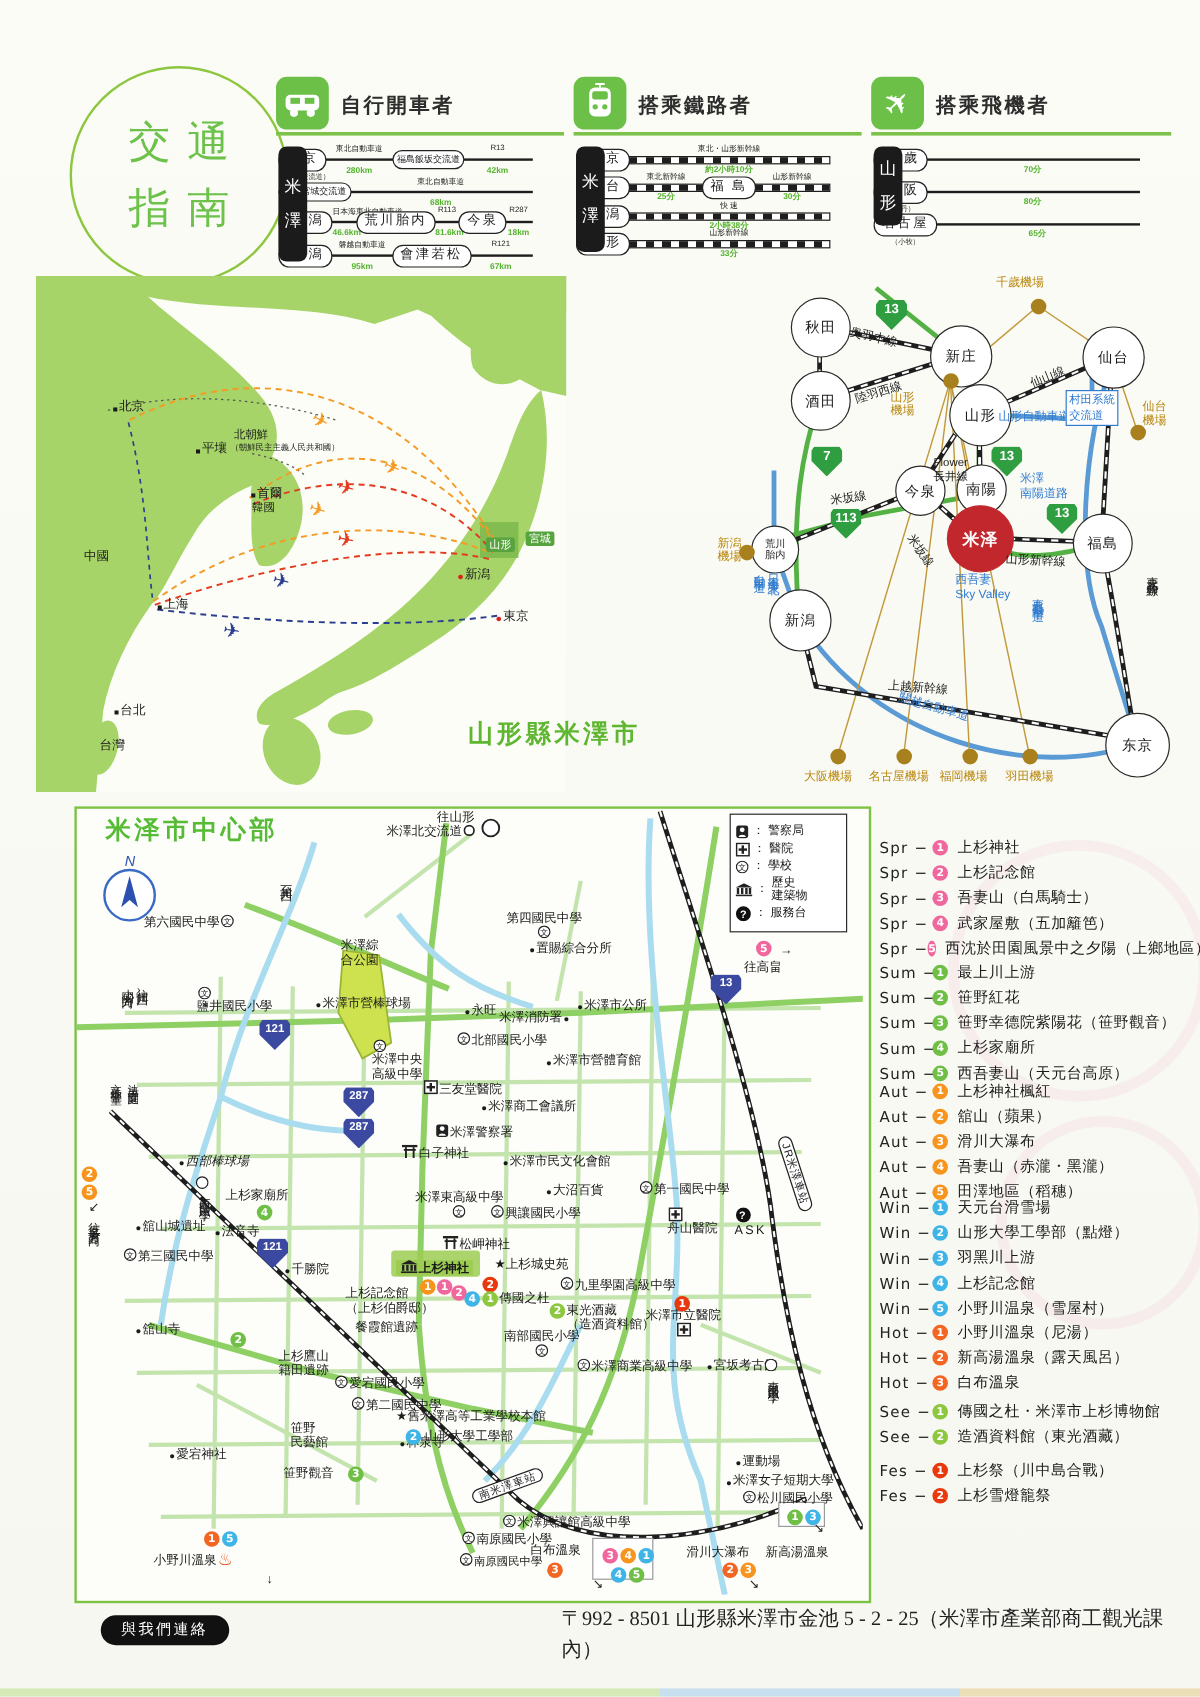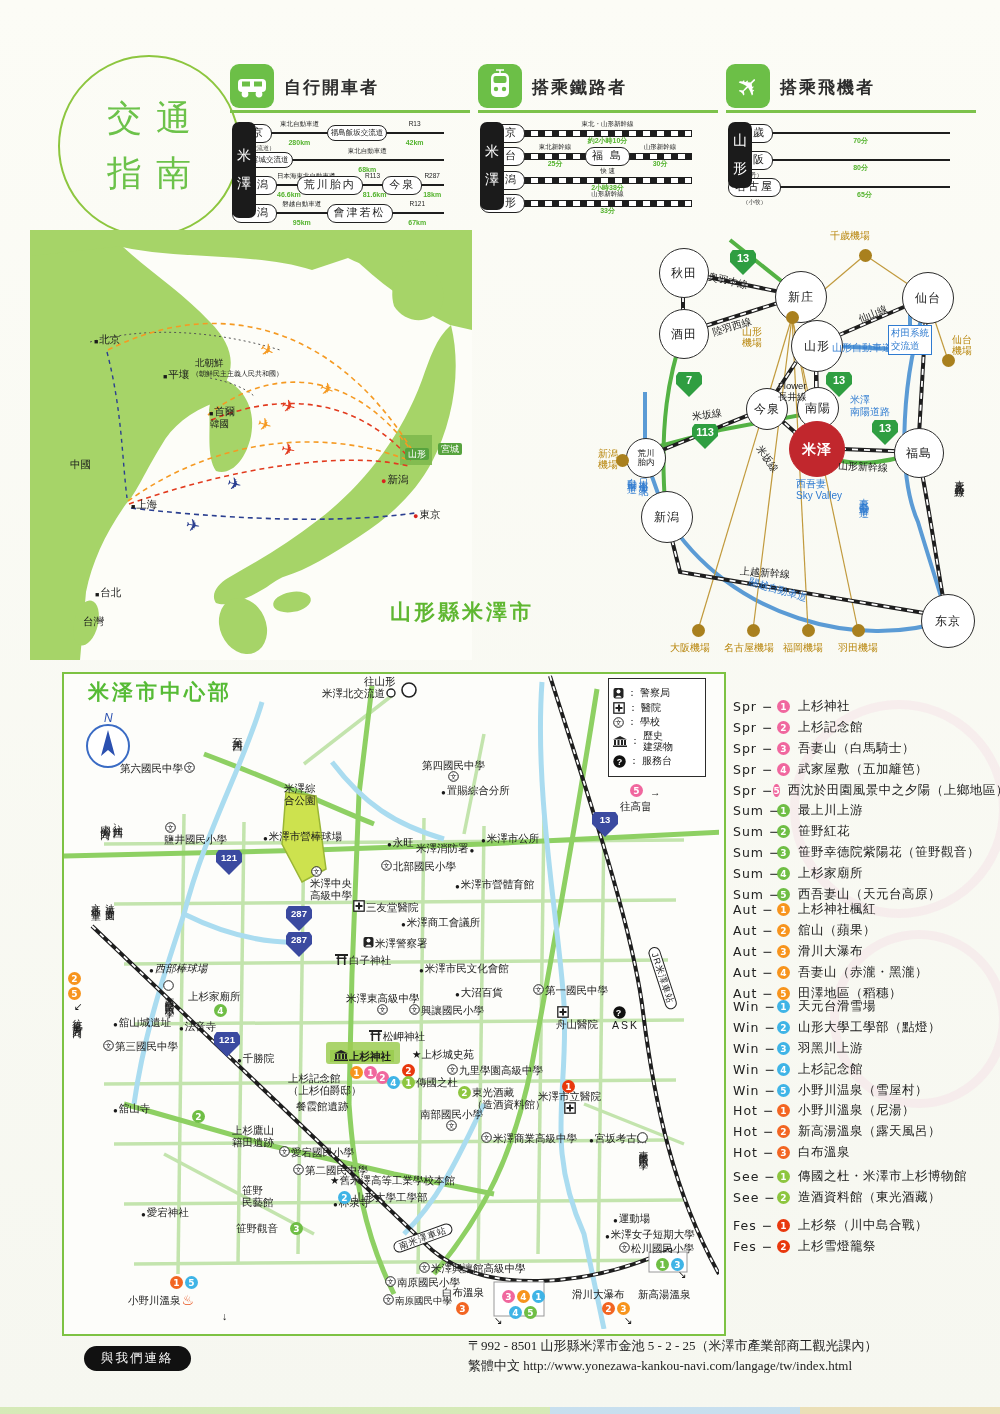--- a/index.html
+++ b/index.html
@@ -55,21 +55,21 @@
   
   .sgroup{position:absolute;left:733px;width:262px;}
   .sitem{display:flex;align-items:center;height:21px;font-size:12.5px;white-space:nowrap;}
   .sitem .pfx{font-family:"DejaVu Sans",sans-serif;letter-spacing:1px;color:#222;width:44px;display:inline-block;}
   .sitem .name{margin-left:8px;letter-spacing:0.5px;}
   
   .pill{position:absolute;left:84px;top:1346px;background:#111;color:#fff;font-size:12.5px;letter-spacing:2px;
     padding:4px 17px;border-radius:14px;}
   .org{position:absolute;left:198px;top:1340px;font-size:22px;letter-spacing:7px;color:#161616;
     font-family:"Liberation Serif","DejaVu Serif",serif;}
-  .addr{position:absolute;left:468px;top:1336px;width:520px;font-size:13px;line-height:1.55;
+  .addr{position:absolute;left:468px;top:1336px;width:520px;font-size:17px;line-height:1.55;
     font-family:"Liberation Serif","DejaVu Serif",serif;color:#222;}
   .scan-strip{position:absolute;left:0;bottom:0;width:100%;height:7px;
     background:linear-gradient(90deg,#cde6a9 0 55%,#bcd9ee 55% 80%,#e8d9a8 80%);opacity:.8;}
   .wm{position:absolute;border:9px solid #f4d7e2;border-radius:50%;opacity:.35;z-index:0;}
   svg{display:block;}
 </style>
 </head>
 <body>
 
 <div id="stage">
@@ -619,21 +619,21 @@
             </svg></span><span>松岬神社</span></div>
         <div class="lbl hl" style="left: 266px; top: 376px; background: rgb(156, 205, 82); padding: 0px 3px; font-weight: bold;"><span class="ic"><svg width="14" height="11">
               <polygon points="7,0 14,3.5 0,3.5" fill="#222"></polygon>
               <rect x="1" y="4" width="2" height="5" fill="#222"></rect>
               <rect x="4.5" y="4" width="2" height="5" fill="#222"></rect>
               <rect x="8" y="4" width="2" height="5" fill="#222"></rect>
               <rect x="11" y="4" width="2" height="5" fill="#222"></rect>
               <rect x="0" y="9.5" width="14" height="1.5" fill="#222"></rect>
             </svg></span><span>上杉神社</span></div>
         <div class="lbl" style="left: 348px; top: 374px;"><span>★上杉城史苑</span></div>
-        <div class="lbl" style="left: 382px; top: 390px;"><span class="ic"><svg width="11" height="11">
+        <div class="lbl" style="left: 402px; top: 390px;"><span class="ic"><svg width="11" height="11">
               <circle cx="5.5" cy="5.5" r="4.8" fill="#fff" stroke="#222" stroke-width="1"></circle>
               <text x="5.5" y="8.2" font-size="6.5" text-anchor="middle" fill="#222">文</text>
             </svg></span><span>九里學園高級中學</span></div>
         <div class="lbl" style="left: 352px; top: 402px;"><span>傳國之杜</span></div>
         <div class="lbl" style="left: 408px; top: 412px;"><span>東光酒藏
 （造酒資料館）</span></div>
         <div class="lbl" style="left: 474px; top: 416px;"><span>米澤市立醫院</span><div style="text-align: center;"><span class="ic"><svg width="12" height="12">
                 <rect x="0.8" y="0.8" width="10.4" height="10.4" fill="#fff" stroke="#222" stroke-width="1.3"></rect>
                 <rect x="5" y="2.5" width="2" height="7" fill="#222"></rect>
                 <rect x="2.5" y="5" width="7" height="2" fill="#222"></rect>
@@ -887,16 +887,15 @@
           <span class="pfx">Fes −</span>
           <span class="badge" style="background: rgb(232, 56, 13);">2</span>
           <span class="name">上杉雪燈籠祭</span>
         </div>
       </div>
     </div>
 
   <div class="pill">與我們連絡</div>
   <div class="addr">
     <div>〒992 - 8501 山形縣米澤市金池 5 - 2 - 25（米澤市產業部商工觀光課內）</div>
-    <div>繁體中文  http://www.yonezawa-kankou-navi.com/langage/tw/index.html</div>
   </div>
   <div class="scan-strip"></div>
 </div>
 
 </body></html>

